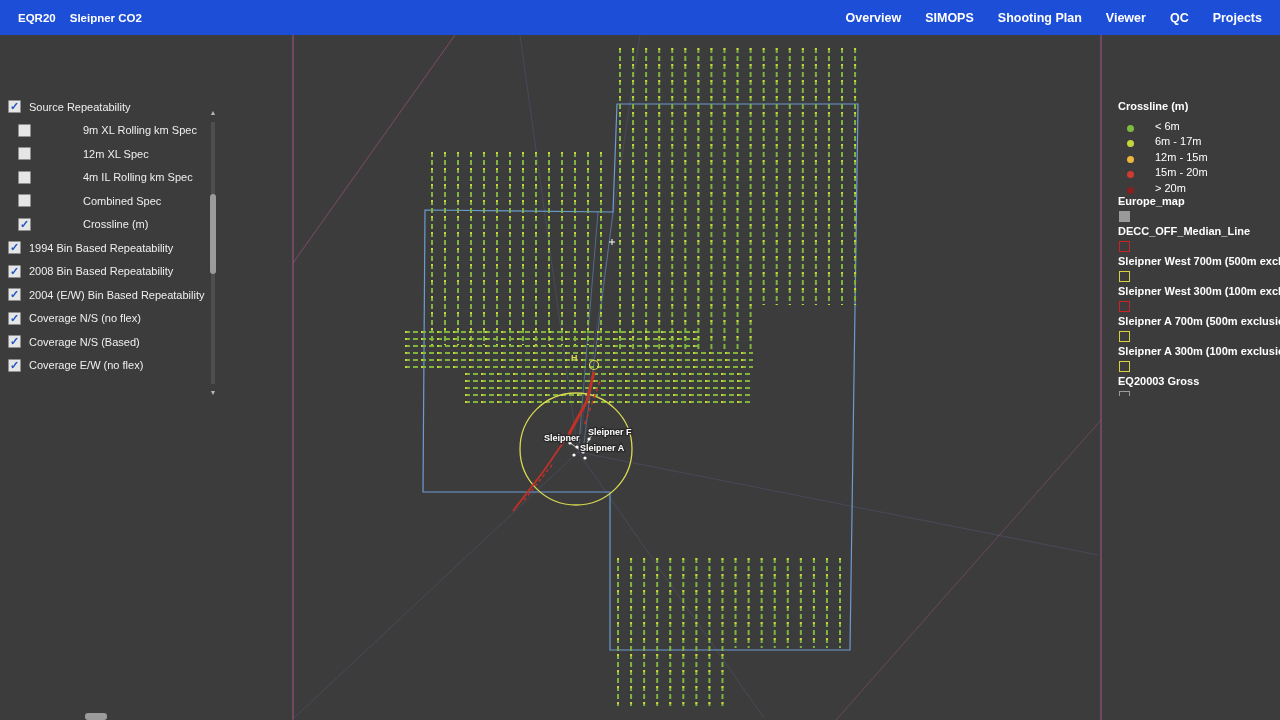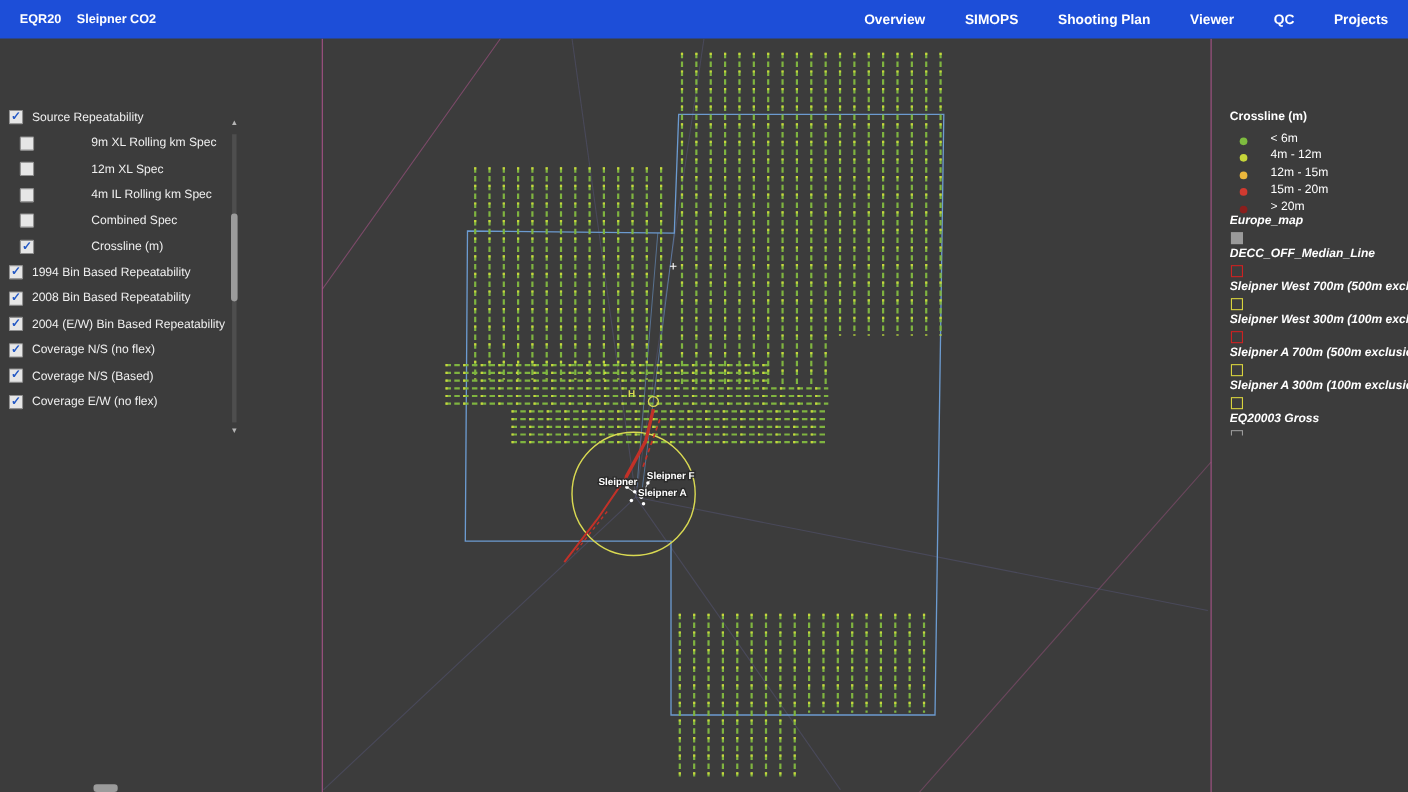--- a/index.html
+++ b/index.html
@@ -2,21 +2,21 @@
 <html><head>
 <meta charset="utf-8">
 <style>
   * {margin:0; padding:0; box-sizing:border-box;}
   html,body {width:1280px; height:720px; overflow:hidden; background:#3c3c3c;
     font-family:"Liberation Sans", sans-serif;}
 
   nav {position:absolute; top:0; left:0; width:1280px; height:35px; background:#1d4ed8;
     display:flex; align-items:center; justify-content:space-between; padding:0 18px; z-index:20;}
   .nav-left {display:flex; gap:14px; color:#fff; font-size:11.5px; font-weight:bold;}
-  .nav-menu {display:flex; gap:36px; color:#fff; font-size:12.5px; font-weight:bold;}
+  .nav-menu {display:flex; gap:24px; color:#fff; font-size:12.5px; font-weight:bold;}
   .nav-item {cursor:pointer; white-space:nowrap;}
 
   #map {position:absolute; top:35px; left:0; width:1280px; height:685px; z-index:1;}
 
   .layers-panel {position:absolute; left:8px; top:100px; width:212px; height:306px;
     overflow:hidden; z-index:10;}
   .layers-list {margin-top:-5px;}
   .layer-row {display:flex; align-items:center; height:23.5px; color:#efefef; font-size:11px;}
   .layer-row.indent-1 {padding-left:10px;gap:44px;}
   .checkbox {width:13px; height:13px; background:#e6e6e6; border:1px solid #8f8f8f;
@@ -31,21 +31,21 @@
   .sb-arrow.down {bottom:0;}
   .sb-track {position:absolute; left:3px; top:14px; bottom:14px; width:4px; background:#4e4e4e;}
   .sb-thumb {position:absolute; left:2px; top:86px; width:6px; height:80px; background:#9b9b9b;
     border-radius:3px; cursor:pointer;}
 
   .legend {position:absolute; left:1118px; top:100px; width:162px; height:296px;
     overflow:hidden; color:#fff; z-index:10;}
   .legend-header {font-size:11px; font-weight:bold; height:16px;}
   .legend-class {display:flex; align-items:flex-end; height:15.5px; padding-left:9px; font-size:11px;}
   .legend-dot {width:7px; height:7px; border-radius:50%; margin-right:21px; flex:none;}
-  .legend-layer {height:30px;font-style:italic;}
+  .legend-layer {height:30px;}
   .legend-layer-name {font-size:11px; font-weight:bold; height:15px; line-height:15px;
     white-space:nowrap; overflow:hidden;}
   .legend-swatch {display:inline-block; width:11px; height:11px; margin:2px 0 2px 1px;}
 
   .h-scroll {position:absolute; left:85px; top:713px; width:22px; height:7px;
     background:#9b9b9b; border-radius:3px; z-index:10; cursor:pointer;}
 </style>
 </head>
 <body>
 
@@ -283,21 +283,21 @@
 
 <div class="legend">
   <div class="legend-header">Crossline (m)</div>
   <div>
       <div class="legend-class">
         <span class="legend-dot" style="background: rgb(126, 188, 63);"></span>
         <span>&lt; 6m</span>
       </div>
       <div class="legend-class">
         <span class="legend-dot" style="background: rgb(198, 214, 58);"></span>
-        <span>4m - 12m</span>
+        <span>6m - 17m</span>
       </div>
       <div class="legend-class">
         <span class="legend-dot" style="background: rgb(236, 183, 60);"></span>
         <span>12m - 15m</span>
       </div>
       <div class="legend-class">
         <span class="legend-dot" style="background: rgb(208, 58, 48);"></span>
         <span>15m - 20m</span>
       </div>
       <div class="legend-class">

